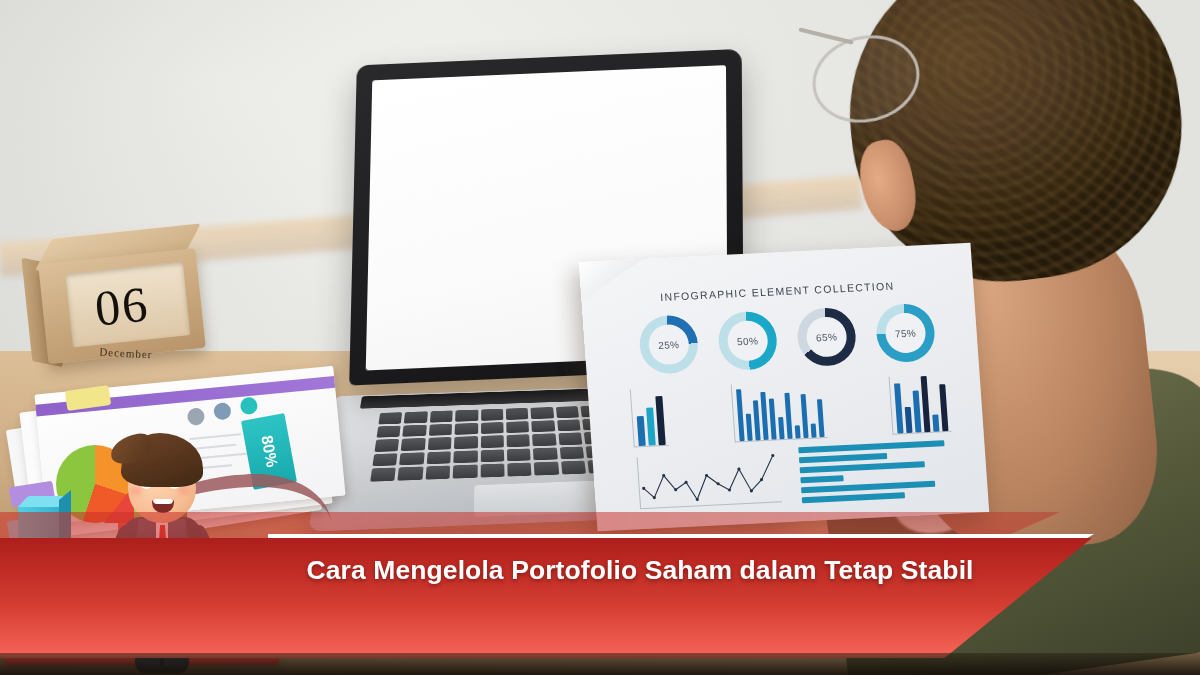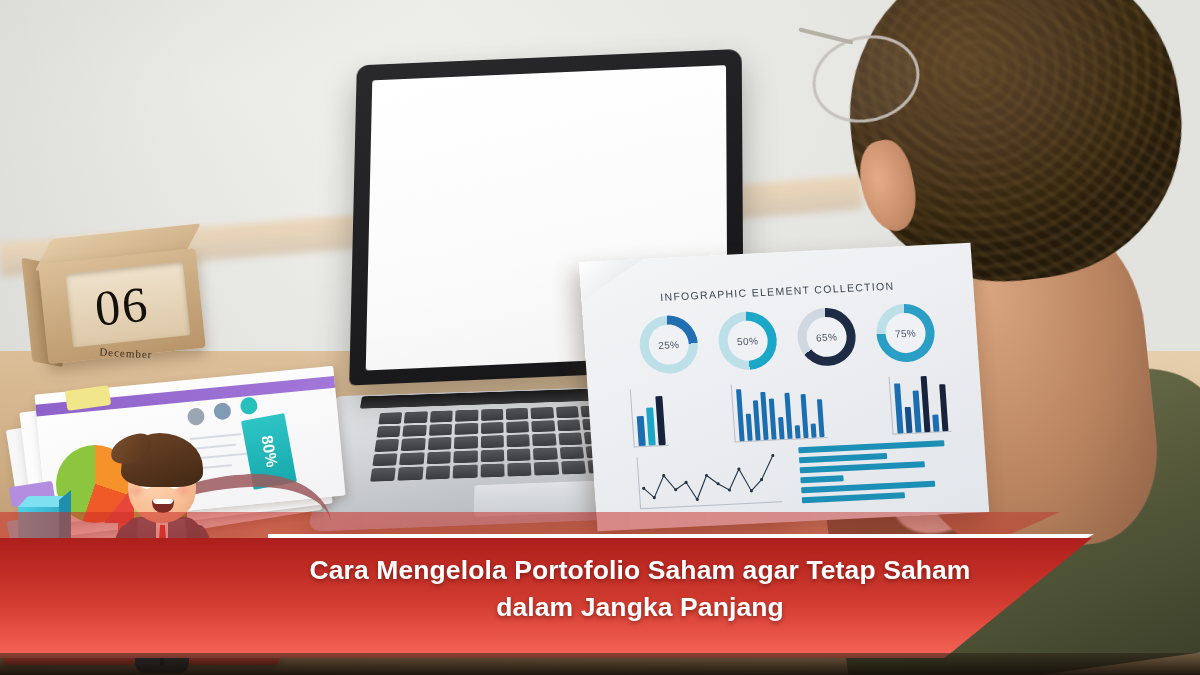--- a/index.html
+++ b/index.html
@@ -620,17 +620,16 @@
       <div class="m-mouth"></div>
       <div class="m-hair"></div>
       <div class="m-quiff"></div>
     </div>
   </div>
 
   <div class="band-overlay"></div>
   <div class="banner"></div>
   <div class="banner-topline"></div>
   <div class="title">
-    <span>Cara Mengelola Portofolio Saham agar Tetap Saham</span>
-    <span class="l2">dalam Jangka Panjang</span>
+    <span>Cara Mengelola Portofolio Saham dalam Tetap Stabil</span>
   </div>
   <div class="bottom-dark"></div>
 </div>
 
 </body></html>

